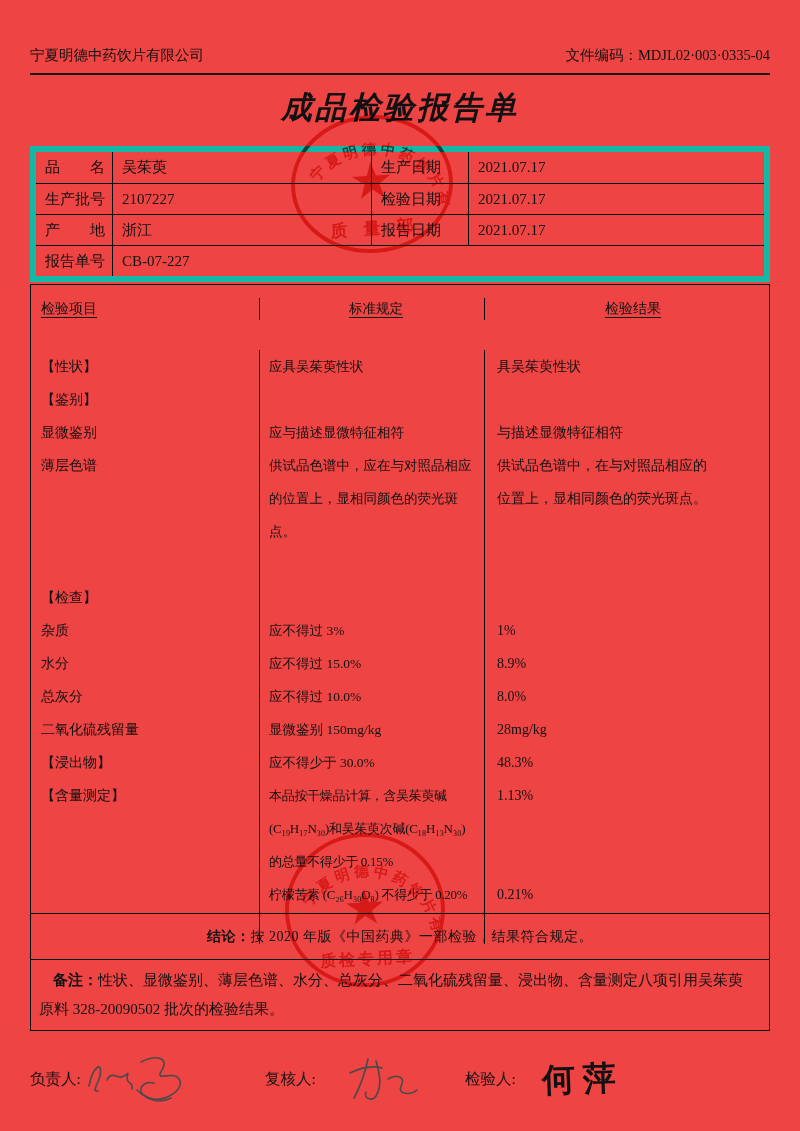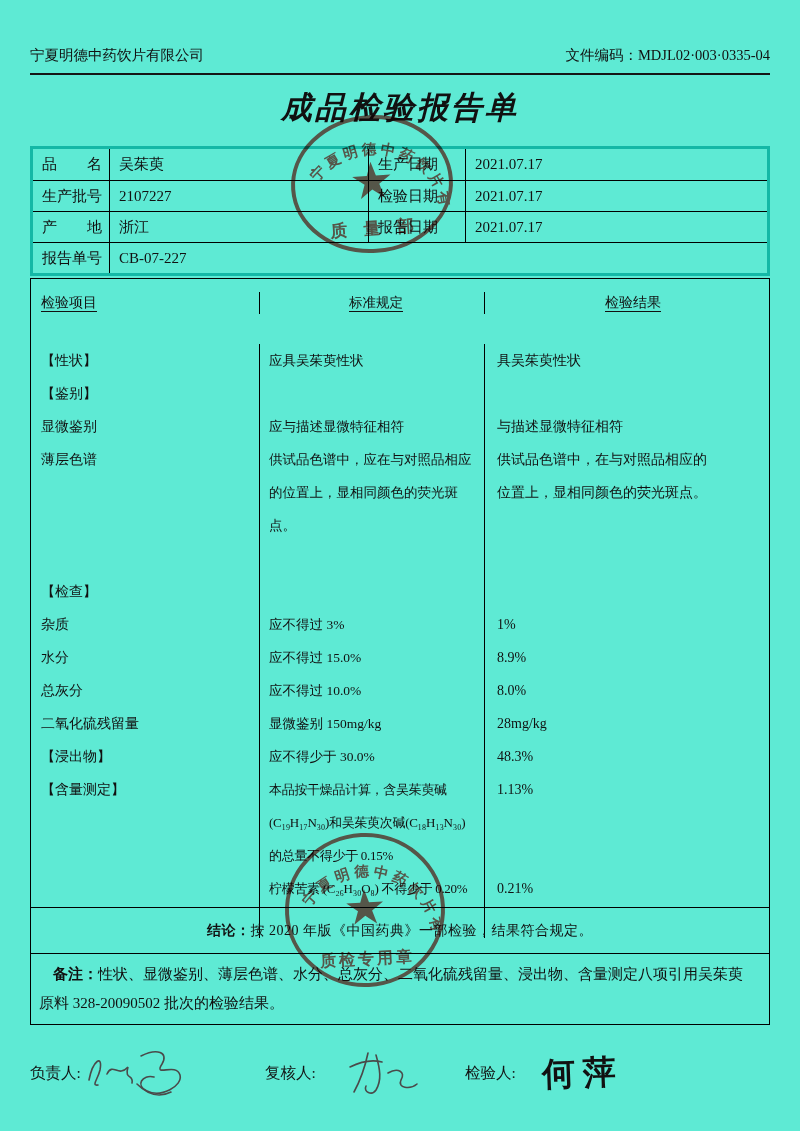--- a/index.html
+++ b/index.html
@@ -1,27 +1,27 @@
 <!DOCTYPE html>
 <html><head>
 <meta charset="utf-8">
 <style>
   * { margin:0; padding:0; box-sizing:border-box; }
   body { background:#888; font-family:"Liberation Serif","DejaVu Serif",serif; }
-  .page { position:relative; width:800px; height:1131px; background:#5eead4; margin:0 auto;
+  .page { position:relative; width:800px; height:1131px; background:#ef4444; margin:0 auto;
           color:#111; overflow:hidden; }
 
   
   .doc-header { display:flex; justify-content:space-between; align-items:flex-end;
                 padding:46px 30px 0 30px; font-size:14.5px; }
   .rule { margin:8px 30px 0 30px; border-top:2px solid #151515; }
   .title { margin-top:12px; text-align:center; font-size:31px; font-weight:bold; letter-spacing:3px;font-style:italic; }
 
   
-  .info-table { margin:17px 30px 0 30px; border:3px solid #14b8a6; }
+  .info-table { margin:17px 30px 0 30px; border:6px solid #14b8a6; }
   .info-row { display:grid; grid-template-columns:76px 259px 97px 1fr; height:31px; }
   .info-row + .info-row { border-top:1px solid #000; }
   .info-row.last { grid-template-columns:76px 1fr; }
   .ic { display:flex; align-items:center; padding-left:9px; font-size:15px; white-space:nowrap; }
   .ic.b-l { border-left:1px solid #000; }
 
   
   .main-table { margin:2px 30px 0 30px; border:1px solid #000; height:630px;
                 display:flex; flex-direction:column; font-size:14px; }
   .trow { display:grid; grid-template-columns:228px 225px 1fr; }

